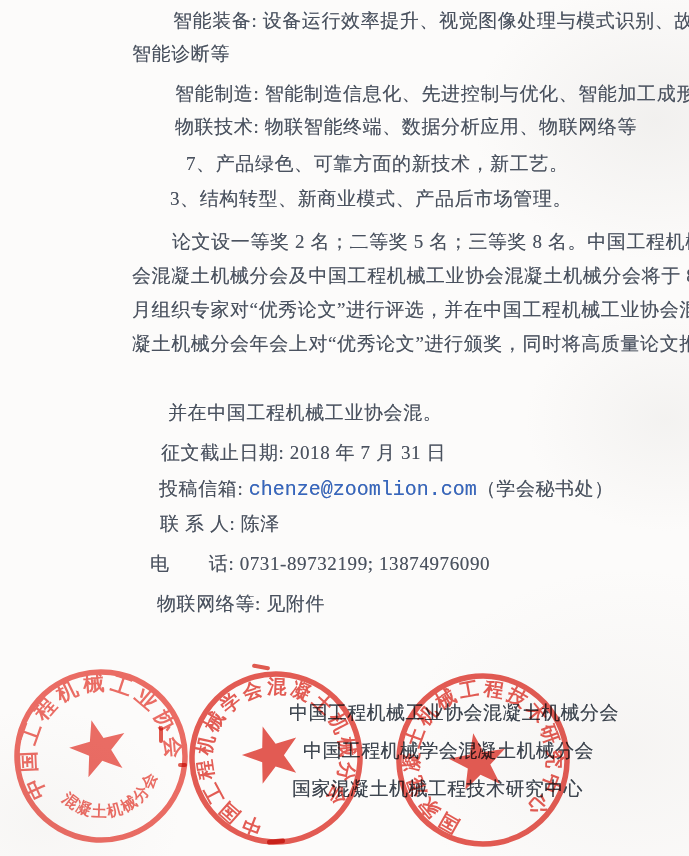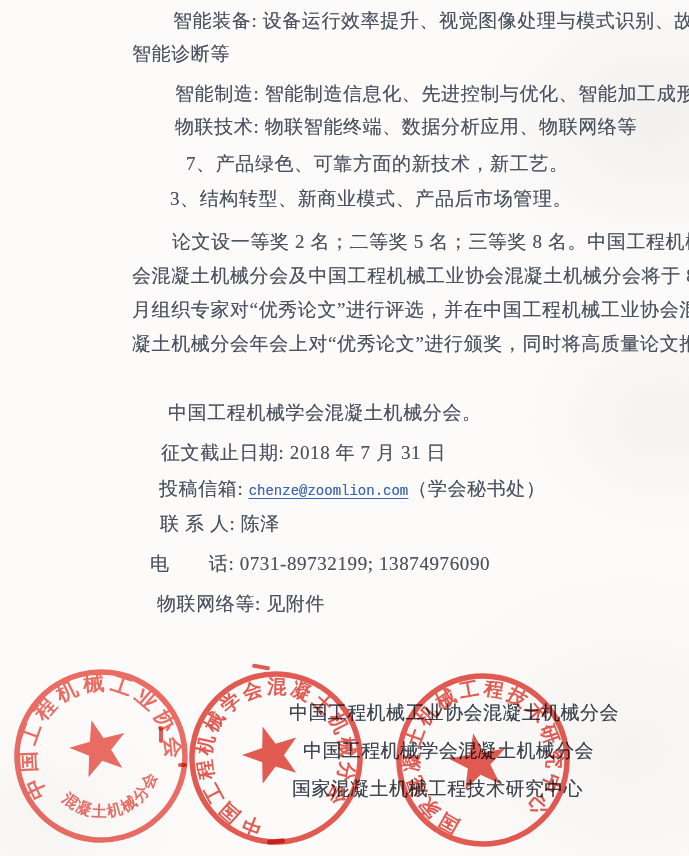--- a/index.html
+++ b/index.html
@@ -18,21 +18,21 @@
     font-size:19px;line-height:24px;letter-spacing:0.6px;
     color:#4a525f;text-shadow:0 0 .5px rgba(74,82,95,.55);
   }
   .sig{
     position:absolute;white-space:nowrap;
     font-size:19px;letter-spacing:0.4px;color:#3d454f;
     text-shadow:0 0 .5px rgba(61,69,79,.6);
   }
   .email{
     font-family:"Liberation Mono","DejaVu Sans Mono",monospace;
-    font-size:14px;color:#3566c0;text-decoration:underline;
+    font-size:20px;color:#3566c0;
     text-underline-offset:3px;letter-spacing:0;
   }
   .stamp{position:absolute;width:190px;height:190px;mix-blend-mode:multiply;}
   .stamp svg{display:block;}
   .redmark{position:absolute;background:#e25b50;border-radius:2px;mix-blend-mode:multiply;}
 </style>
 </head>
 <body>
 
 <div class="page">
@@ -40,21 +40,21 @@
   <div class="ln" style="top:9px;left:173px">智能装备: 设备运行效率提升、视觉图像处理与模式识别、故障</div>
   <div class="ln" style="top:42px;left:132px">智能诊断等</div>
   <div class="ln" style="top:82px;left:175px">智能制造: 智能制造信息化、先进控制与优化、智能加工成形等</div>
   <div class="ln" style="top:115px;left:175px">物联技术: 物联智能终端、数据分析应用、物联网络等</div>
   <div class="ln" style="top:152px;left:186px">7、产品绿色、可靠方面的新技术，新工艺。</div>
   <div class="ln" style="top:187px;left:170px">3、结构转型、新商业模式、产品后市场管理。</div>
   <div class="ln" style="top:230px;left:172px">论文设一等奖 2 名；二等奖 5 名；三等奖 8 名。中国工程机械学</div>
   <div class="ln" style="top:264px;left:132px">会混凝土机械分会及中国工程机械工业协会混凝土机械分会将于 8</div>
   <div class="ln" style="top:298px;left:132px">月组织专家对“优秀论文”进行评选，并在中国工程机械工业协会混</div>
   <div class="ln" style="top:332px;left:132px">凝土机械分会年会上对“优秀论文”进行颁奖，同时将高质量论文推</div>
-  <div class="ln" style="top:401px;left:168px">中国工程机械学会混凝土机械分会。</div>
+  <div class="ln" style="top:401px;left:168px">并在中国工程机械工业协会混。</div>
   <div class="ln" style="top:441px;left:161px">征文截止日期: 2018 年 7 月 31 日</div>
 
   <div class="ln" style="top:477px;left:159px">
     <span>投稿信箱: </span><span class="email">chenze@zoomlion.com</span><span>（学会秘书处）</span>
   </div>
 
   <div class="ln" style="top:512px;left:160px">联 系 人:  陈泽</div>
   <div class="ln" style="top:552px;left:150px">电　　话:  0731-89732199; 13874976090</div>
   <div class="ln" style="top:592px;left:157px">物联网络等: 见附件</div>
 

